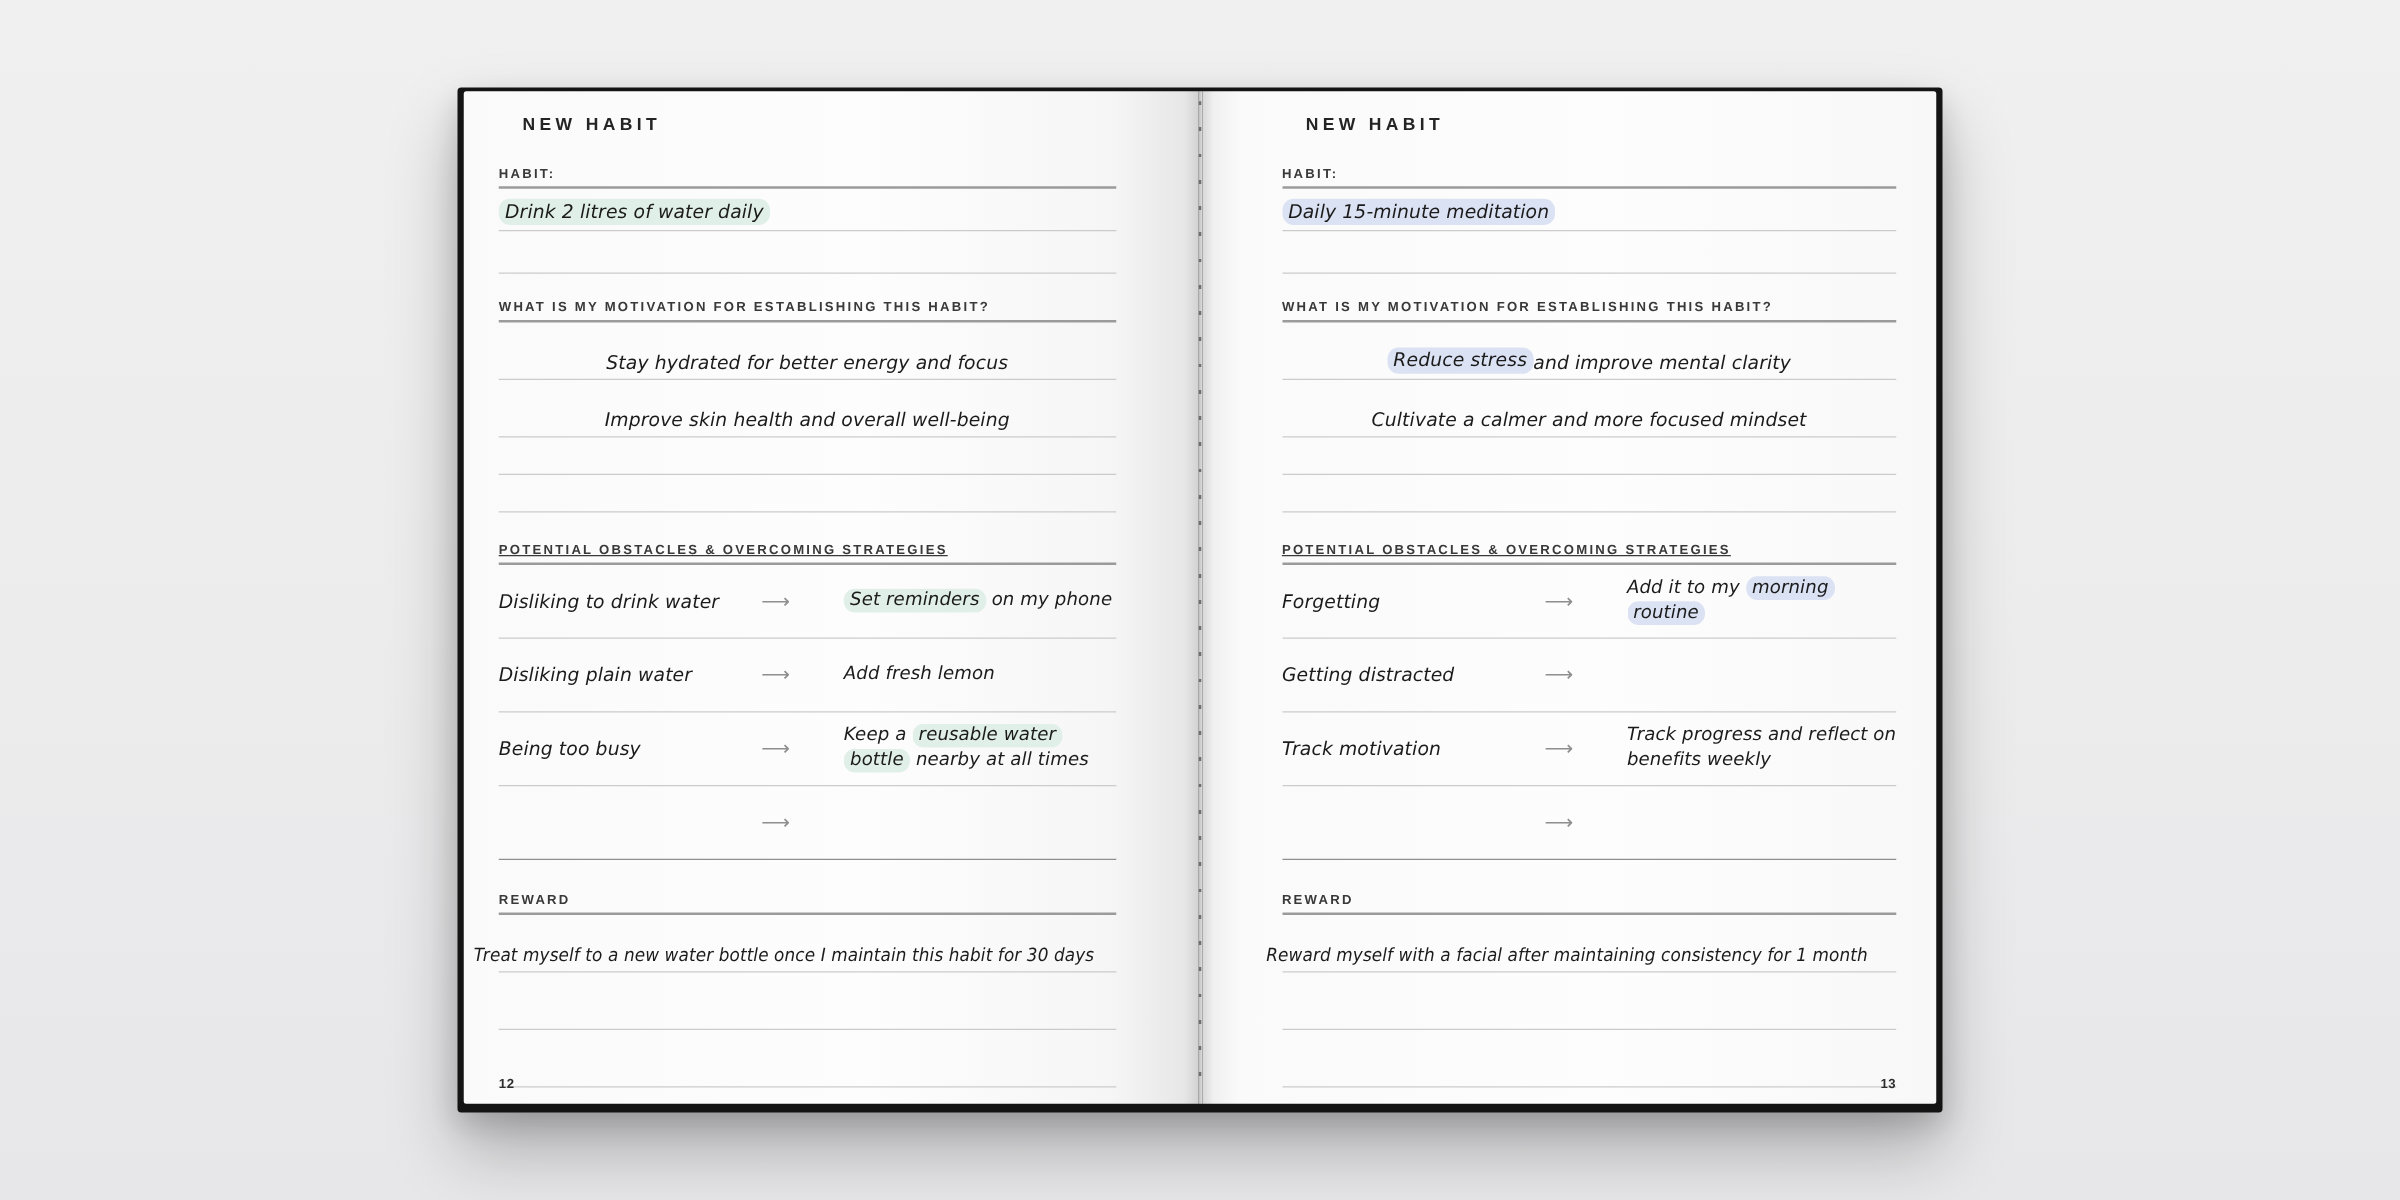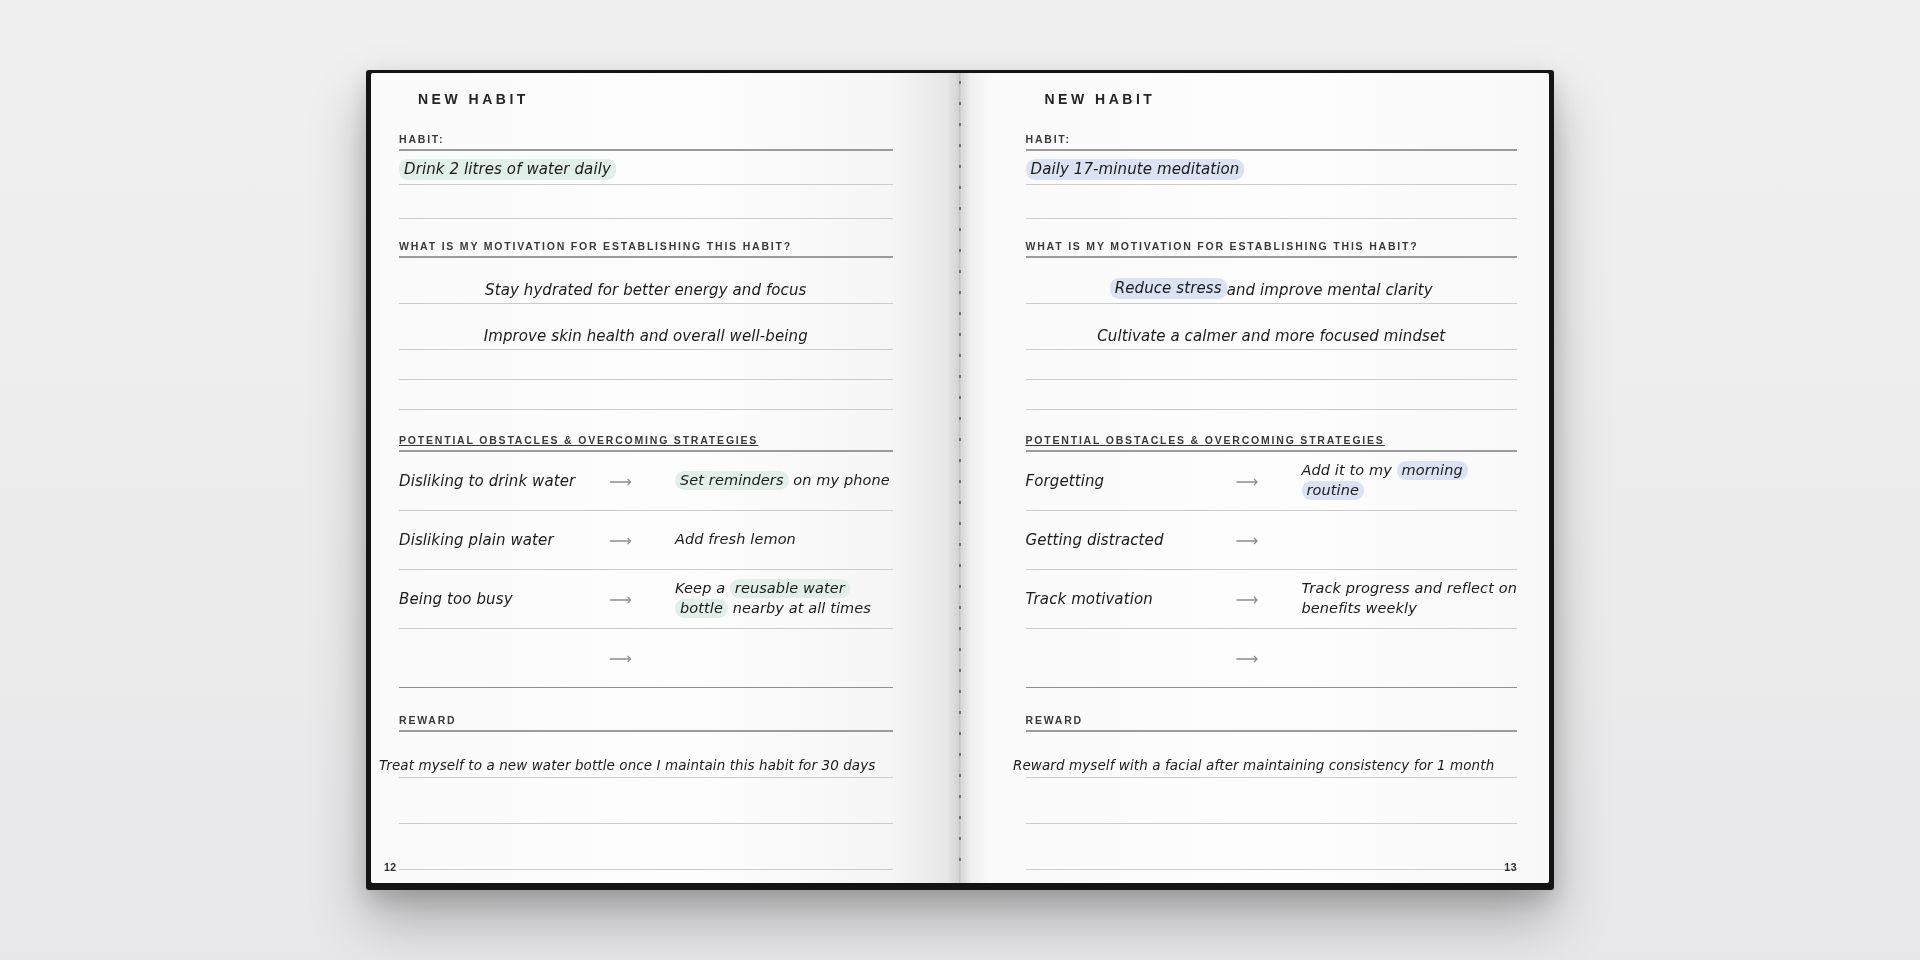--- a/index.html
+++ b/index.html
@@ -56,21 +56,21 @@
   .ob-obstacle{flex:0 0 210px;}
   .ob-arrow{flex:0 0 56px;color:#8f8f8f;font-size:16px;font-style:normal;
             display:flex;align-items:center;justify-content:flex-start;}
   .ob-strategy{flex:1;line-height:1.35;padding-left:10px;font-size:14.5px;}
 
   .long{white-space:nowrap;display:inline-block;transform:scaleX(.93);
         transform-origin:0 100%;font-size:14.5px;}
 
   .page-number{position:absolute;bottom:10px;font-size:10.5px;font-weight:bold;
                color:#2d2d2d;letter-spacing:.5px;}
-  .pg-left .page-number{left:13px;}
+  .pg-left .page-number{left:28px;}
   .pg-right .page-number{right:32px;}
 </style>
 </head>
 <body>
 
 <div class="book">
 
   <section class="page pg-left">
     <div class="content">
 
@@ -138,21 +138,21 @@
   </div>
 
   <section class="page pg-right">
     <div class="content">
 
       <h1 class="title">NEW HABIT</h1>
 
       <div class="field-label mt26">HABIT:</div>
       <div class="rule-dark"></div>
       <div class="write-line hand">
-        <span class="hl">Daily 17-minute meditation</span>
+        <span class="hl">Daily 15-minute meditation</span>
       </div>
       <div class="write-line"></div>
 
       <div class="field-label mt21">WHAT IS MY MOTIVATION FOR ESTABLISHING THIS HABIT?</div>
       <div class="rule-dark"></div>
       <div class="write-line h29 hand">
         <span class="hl">Reduce stress</span>
           <span> and improve mental clarity</span>
       </div>
       <div class="write-line h29 hand">

